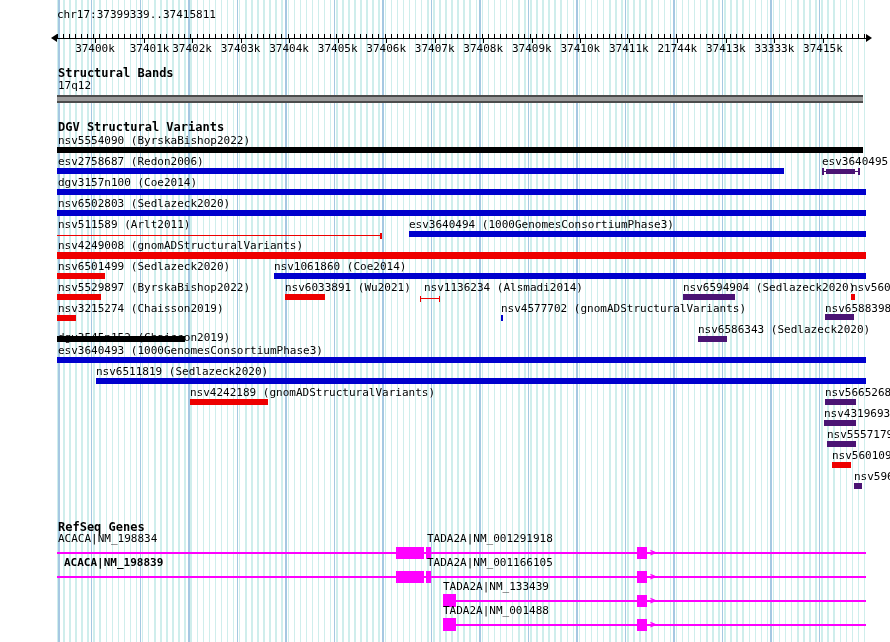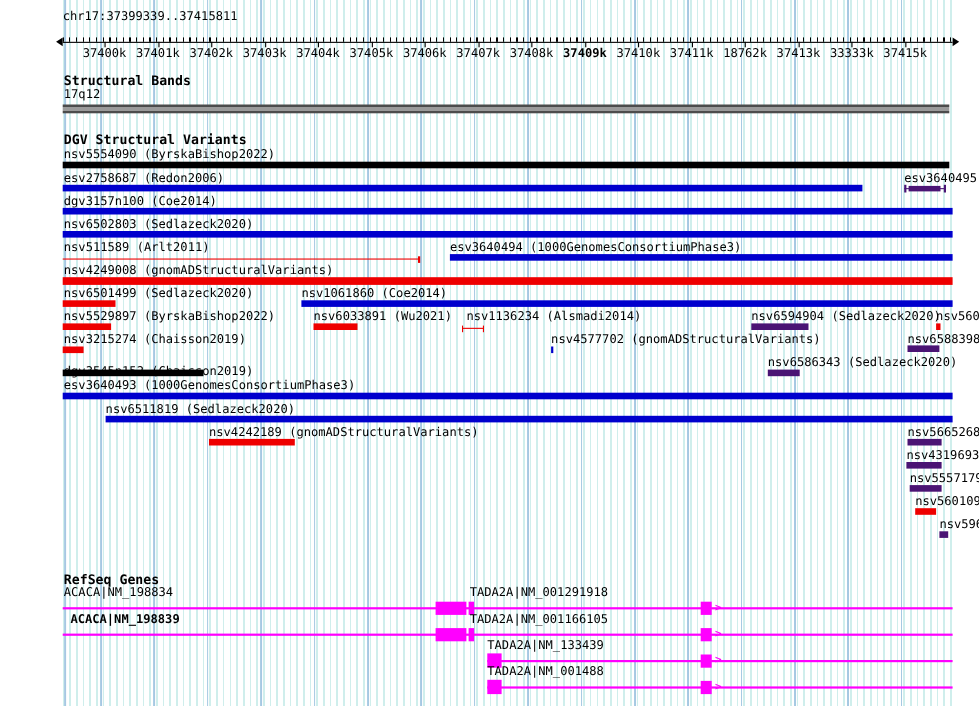--- a/index.html
+++ b/index.html
@@ -44,43 +44,43 @@
 
   <div class="lbl" style="left:57px; top:9px;">chr17:37399339..37415811</div>
   <div id="ruler">
       <div class="axis-line" style="left: 57px; top: 38px; width: 809px;"></div>
       <div class="minor-ticks" style="left: 57px; top: 34px; width: 809px;"></div>
       <div class="arrow-left" style="left: 51px; top: 34px;"></div>
       <div class="arrow-right" style="left: 866px; top: 34px;"></div>
       <div class="major-tick" style="left: 95px; top: 38px;"></div>
       <div class="tick-label" style="left: 95px; top: 42px;">37400k</div>
       <div class="major-tick" style="left: 143.53px; top: 38px;"></div>
-      <div class="tick-label" style="left: 143.53px; top: 42px;">37401k</div>
+      <div class="tick-label" style="left: 143.53px; top: 42px; padding-left: 12px;">37401k</div>
       <div class="major-tick" style="left: 192.06px; top: 38px;"></div>
       <div class="tick-label" style="left: 192.06px; top: 42px;">37402k</div>
       <div class="major-tick" style="left: 240.59px; top: 38px;"></div>
       <div class="tick-label" style="left: 240.59px; top: 42px;">37403k</div>
       <div class="major-tick" style="left: 289.12px; top: 38px;"></div>
       <div class="tick-label" style="left: 289.12px; top: 42px;">37404k</div>
       <div class="major-tick" style="left: 337.65px; top: 38px;"></div>
       <div class="tick-label" style="left: 337.65px; top: 42px;">37405k</div>
       <div class="major-tick" style="left: 386.18px; top: 38px;"></div>
       <div class="tick-label" style="left: 386.18px; top: 42px;">37406k</div>
       <div class="major-tick" style="left: 434.71px; top: 38px;"></div>
       <div class="tick-label" style="left: 434.71px; top: 42px;">37407k</div>
       <div class="major-tick" style="left: 483.24px; top: 38px;"></div>
       <div class="tick-label" style="left: 483.24px; top: 42px; text-align: center;">37408k</div>
       <div class="major-tick" style="left: 531.77px; top: 38px;"></div>
-      <div class="tick-label" style="left: 531.77px; top: 42px; font-weight: bold;">37409k</div>
+      <div class="tick-label" style="left: 531.77px; top: 42px;">37409k</div>
       <div class="major-tick" style="left: 580.3px; top: 38px;"></div>
       <div class="tick-label" style="left: 580.3px; top: 42px;">37410k</div>
       <div class="major-tick" style="left: 628.83px; top: 38px;"></div>
       <div class="tick-label" style="left: 628.83px; top: 42px;">37411k</div>
       <div class="major-tick" style="left: 677.36px; top: 38px;"></div>
-      <div class="tick-label" style="left: 677.36px; top: 42px;">18762k</div>
+      <div class="tick-label" style="left: 677.36px; top: 42px;">21744k</div>
       <div class="major-tick" style="left: 725.89px; top: 38px;"></div>
       <div class="tick-label" style="left: 725.89px; top: 42px;">37413k</div>
       <div class="major-tick" style="left: 774.42px; top: 38px;"></div>
       <div class="tick-label" style="left: 774.42px; top: 42px;">33333k</div>
       <div class="major-tick" style="left: 822.95px; top: 38px;"></div>
       <div class="tick-label" style="left: 822.95px; top: 42px;">37415k</div>
     </div>
 
   <div class="title" style="left:58px; top:67px;">Structural Bands</div>
   <div class="lbl" style="left:58px; top:80px;">17q12</div>

